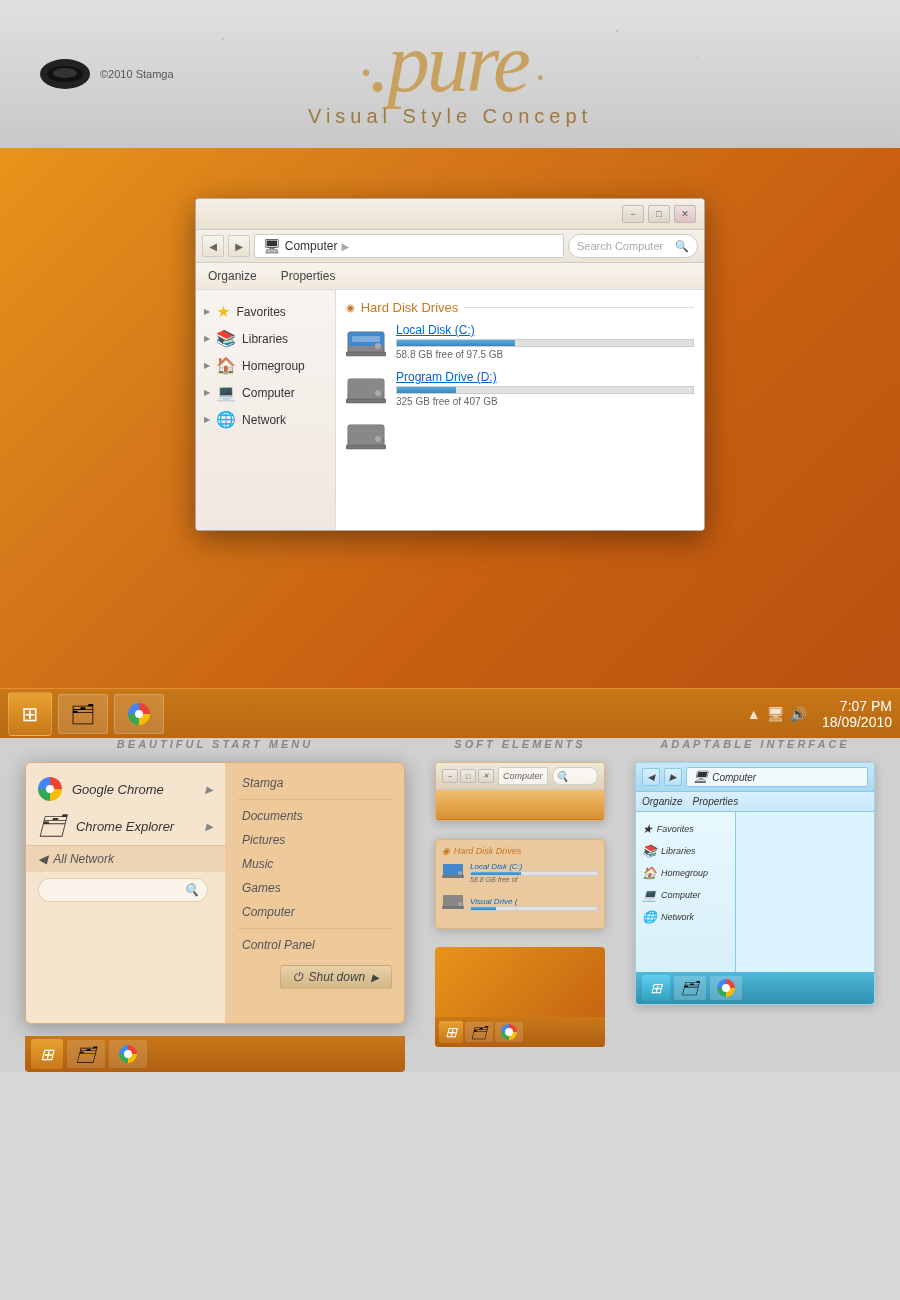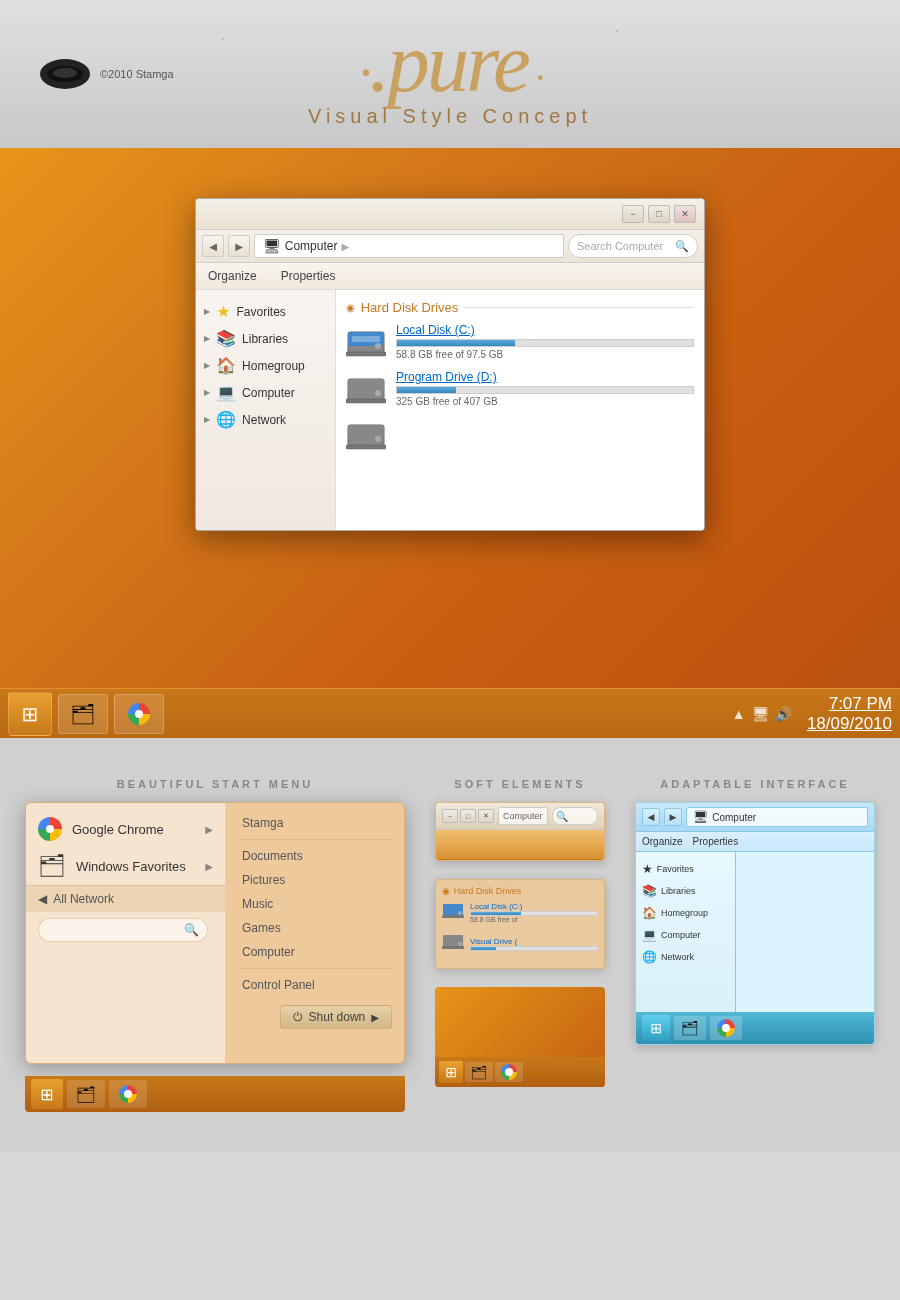--- a/index.html
+++ b/index.html
@@ -279,31 +279,30 @@
       gap: 6px;
       padding: 0 8px;
     }
     .tray-icon {
       font-size: 14px;
       color: rgba(255,255,255,0.8);
     }
     .clock {
       text-align: right;
       color: #fff;
-      font-size: 17px;
-      text-decoration: underline;
+      font-size: 14px;
     }
 
     
     .bottom-section {
       background: #d0d0d0;
-      padding: 40px;
       display: flex;
       gap: 30px;
       justify-content: center;
+      font-style: italic;
     }
 
     .feature-panel {
       display: flex;
       flex-direction: column;
       align-items: center;
       gap: 12px;
     }
     .feature-title {
       font-size: 11px;
@@ -881,21 +880,21 @@
         <div class="start-menu-left">
 
           <div class="start-menu-item">
             <div class="ico-chrome" style="width:24px;height:24px;flex-shrink:0;"></div>
             <span>Google Chrome</span>
             <span class="menu-item-arrow">▶</span>
           </div>
 
           <div class="start-menu-item">
             <span style="font-size:22px;flex-shrink:0;">🗂</span>
-            <span>Windows Favorites</span>
+            <span>Chrome Explorer</span>
             <span class="menu-item-arrow">▶</span>
           </div>
           <div style="flex:1;"></div>
 
           <div class="start-menu-bottom" style="border-top:1px solid rgba(200,150,80,0.3);padding:6px 12px;">
             <div class="all-programs">
               <span>◀</span>
               <span>All Network</span>
             </div>
           </div>

